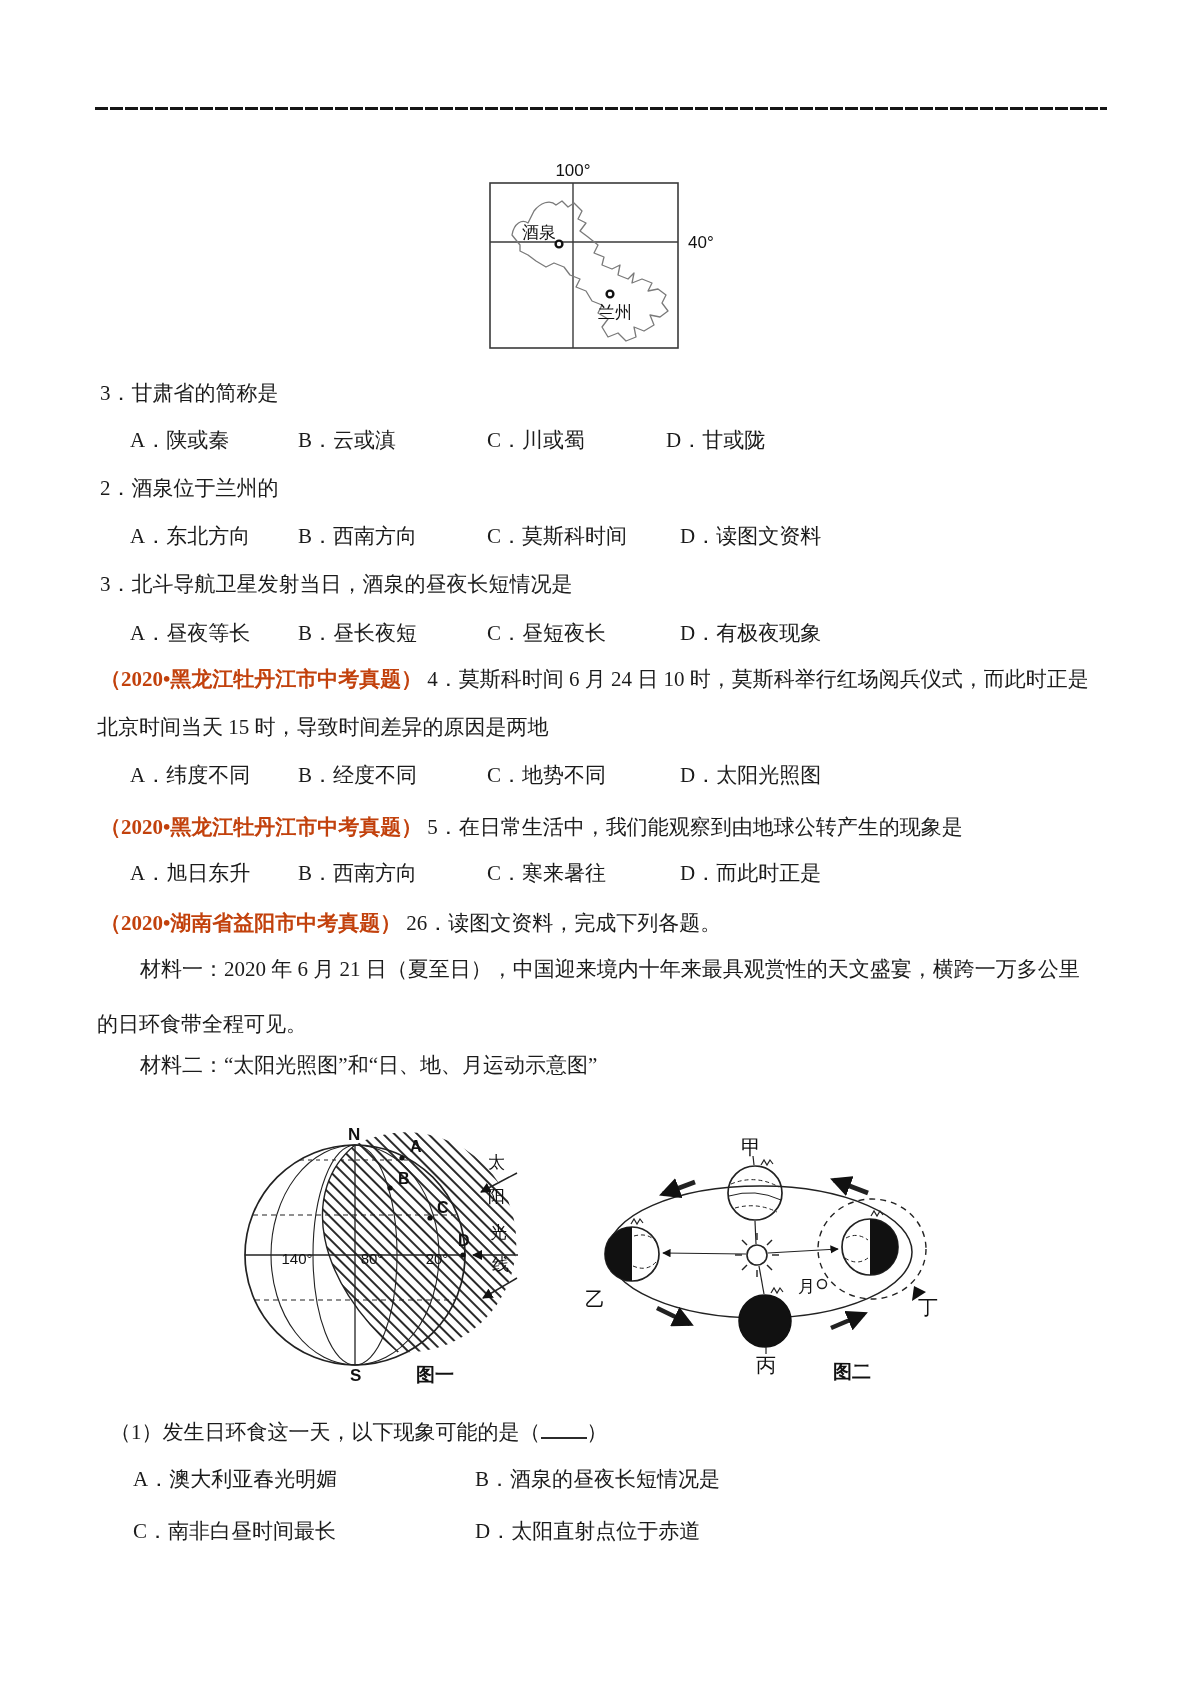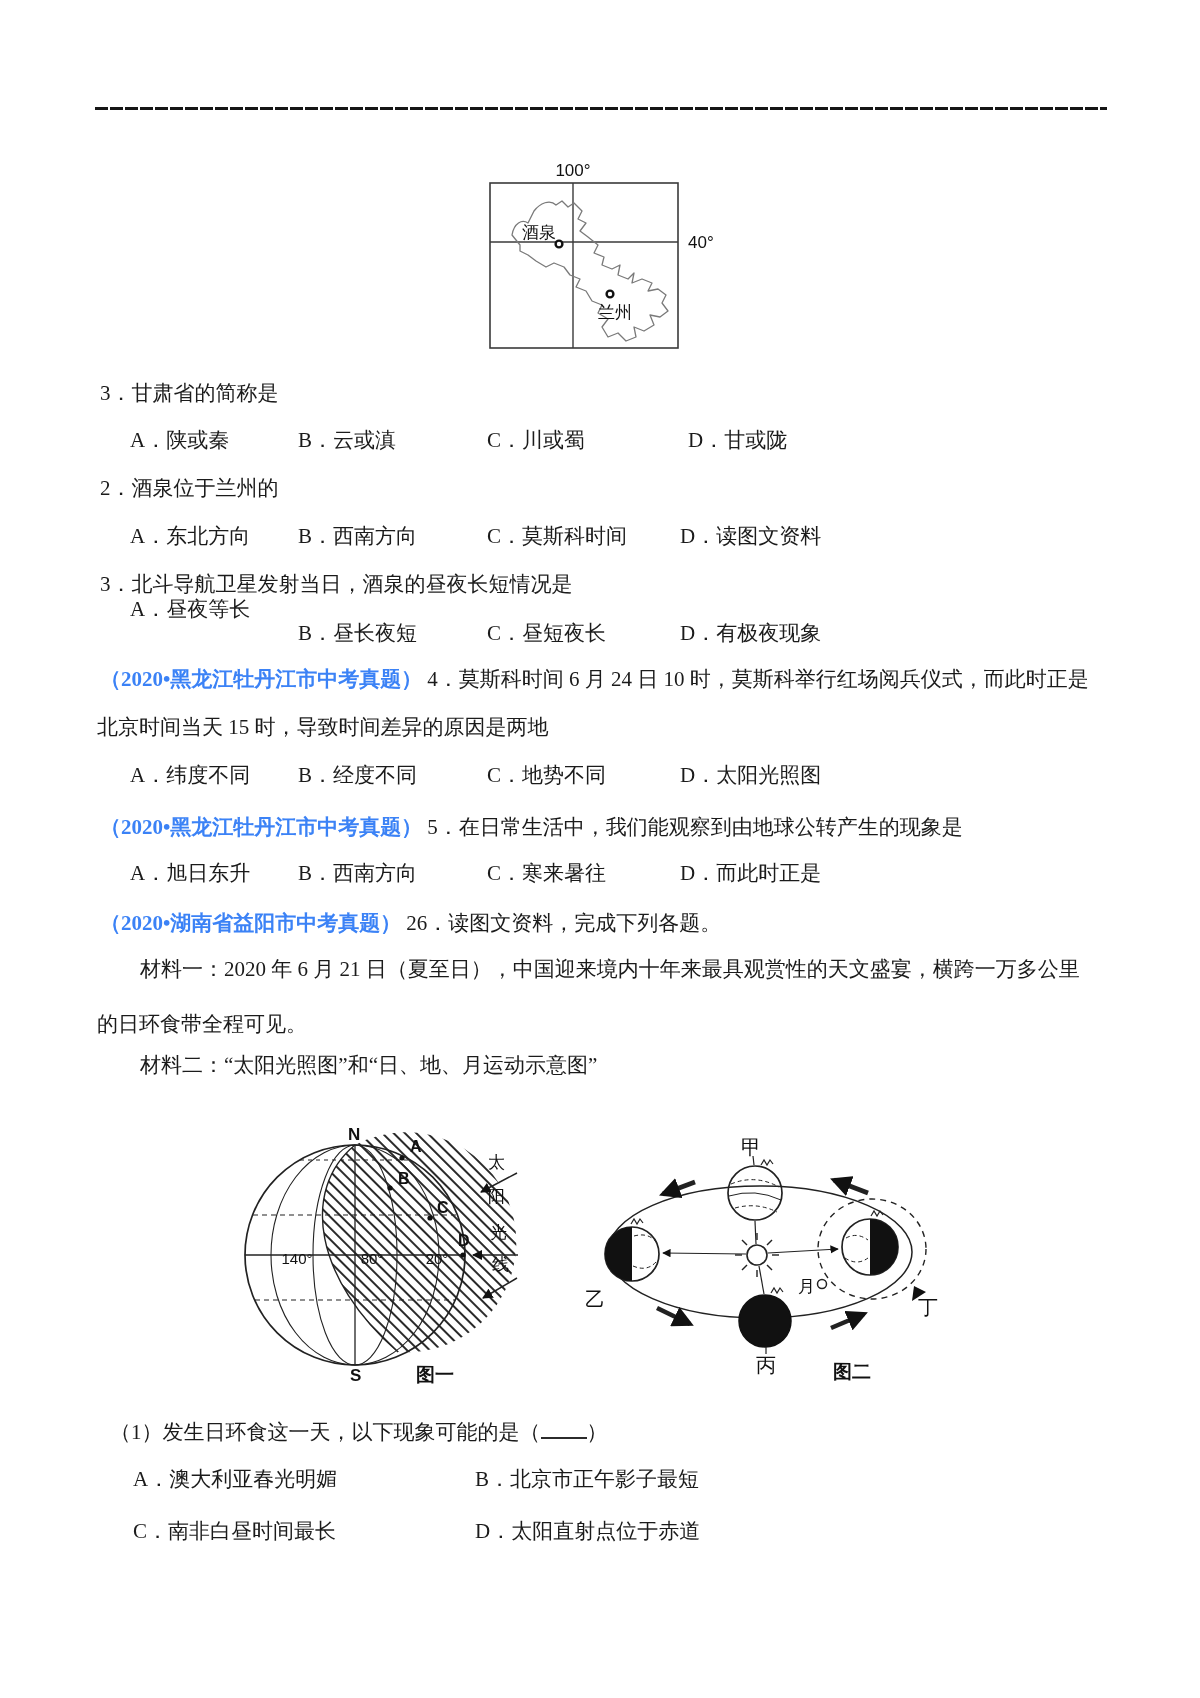--- a/index.html
+++ b/index.html
@@ -1,19 +1,19 @@
 <!DOCTYPE html>
 <html><head>
 <meta charset="utf-8">
 <style>
   html,body{margin:0;padding:0;background:#ffffff;}
   body{width:1200px;height:1698px;position:relative;overflow:hidden;
        font-family:"Liberation Serif","DejaVu Serif",serif;color:#1b1b1b;}
   .t{position:absolute;font-size:21px;line-height:1.25;white-space:nowrap;}
-  .src{color:#3b82f6;font-weight:bold;}
+  .src{color:#c2410c;font-weight:bold;}
   .stem-after{margin-left:5px;}
   .blank{display:inline-block;width:46px;height:19px;border-bottom:2px solid #2b2b2b;}
   .divider{position:absolute;left:95px;top:107px;width:1012px;height:3px;
            background:repeating-linear-gradient(90deg,#161616 0 13px,rgba(0,0,0,0) 13px 15px);}
   svg{position:absolute;}
   svg text{font-family:"Liberation Serif","DejaVu Serif",serif;fill:#111;}
   svg text.sans{font-family:"Liberation Sans","DejaVu Sans",sans-serif;}
   .figline{stroke:#222;fill:none;}
 </style>
 </head>
@@ -31,30 +31,30 @@
   <circle cx="89" cy="96" r="3.4" fill="#ffffff" stroke="#111" stroke-width="2.4"></circle>
   <text x="52" y="90" font-size="17" fill="#4a4a4a">酒泉</text>
   <circle cx="140" cy="146" r="3.4" fill="#ffffff" stroke="#111" stroke-width="2.4"></circle>
   <text x="128" y="170" font-size="17" fill="#4a4a4a">兰州</text>
 </svg>
 
 <div class="t" style="left:100px;top:380px">3．甘肃省的简称是</div>
 <div class="t" style="left:130px;top:427px">A．陕或秦</div>
 <div class="t" style="left:298px;top:427px">B．云或滇</div>
 <div class="t" style="left:487px;top:427px">C．川或蜀</div>
-<div class="t" style="left:688px;top:427px">D．甘或陇</div>
+<div class="t" style="left:666px;top:427px">D．甘或陇</div>
 
 <div class="t" style="left:100px;top:475px">2．酒泉位于兰州的</div>
 <div class="t" style="left:130px;top:523px">A．东北方向</div>
 <div class="t" style="left:298px;top:523px">B．西南方向</div>
 <div class="t" style="left:487px;top:523px">C．莫斯科时间</div>
 <div class="t" style="left:680px;top:523px">D．读图文资料</div>
 
 <div class="t" style="left:100px;top:571px">3．北斗导航卫星发射当日，酒泉的昼夜长短情况是</div>
-<div class="t" style="left:130px;top:596px">A．昼夜等长</div>
+<div class="t" style="left:130px;top:620px">A．昼夜等长</div>
 <div class="t" style="left:298px;top:620px">B．昼长夜短</div>
 <div class="t" style="left:487px;top:620px">C．昼短夜长</div>
 <div class="t" style="left:680px;top:620px">D．有极夜现象</div>
 
 <div class="t" style="left:100px;top:666px">
   <span class="src">（2020•黑龙江牡丹江市中考真题）</span><span class="stem-after">4．莫斯科时间 6 月 24 日 10 时，莫斯科举行红场阅兵仪式，而此时正是</span>
 </div>
 <div class="t" style="left:97px;top:714px">北京时间当天 15 时，导致时间差异的原因是两地</div>
 <div class="t" style="left:130px;top:762px">A．纬度不同</div>
 <div class="t" style="left:298px;top:762px">B．经度不同</div>
@@ -189,15 +189,15 @@
   <text x="263" y="160" font-size="17">月</text>
   <polygon points="377,169 391,160 379,154" fill="#111"></polygon>
   <text x="383" y="182" font-size="20">丁</text>
   <text x="298" y="246" font-size="19" font-weight="600">图二</text>
 </svg>
 
 <div class="t" style="left:110px;top:1418px">
   <span>（1）发生日环食这一天，以下现象可能的是（</span><span class="blank"></span><span>）</span>
 </div>
 <div class="t" style="left:133px;top:1466px">A．澳大利亚春光明媚</div>
-<div class="t" style="left:475px;top:1466px">B．北京市正午影子最短</div>
+<div class="t" style="left:475px;top:1466px">B．酒泉的昼夜长短情况是</div>
 <div class="t" style="left:133px;top:1518px">C．南非白昼时间最长</div>
 <div class="t" style="left:475px;top:1518px">D．太阳直射点位于赤道</div>
 
 </body></html>

